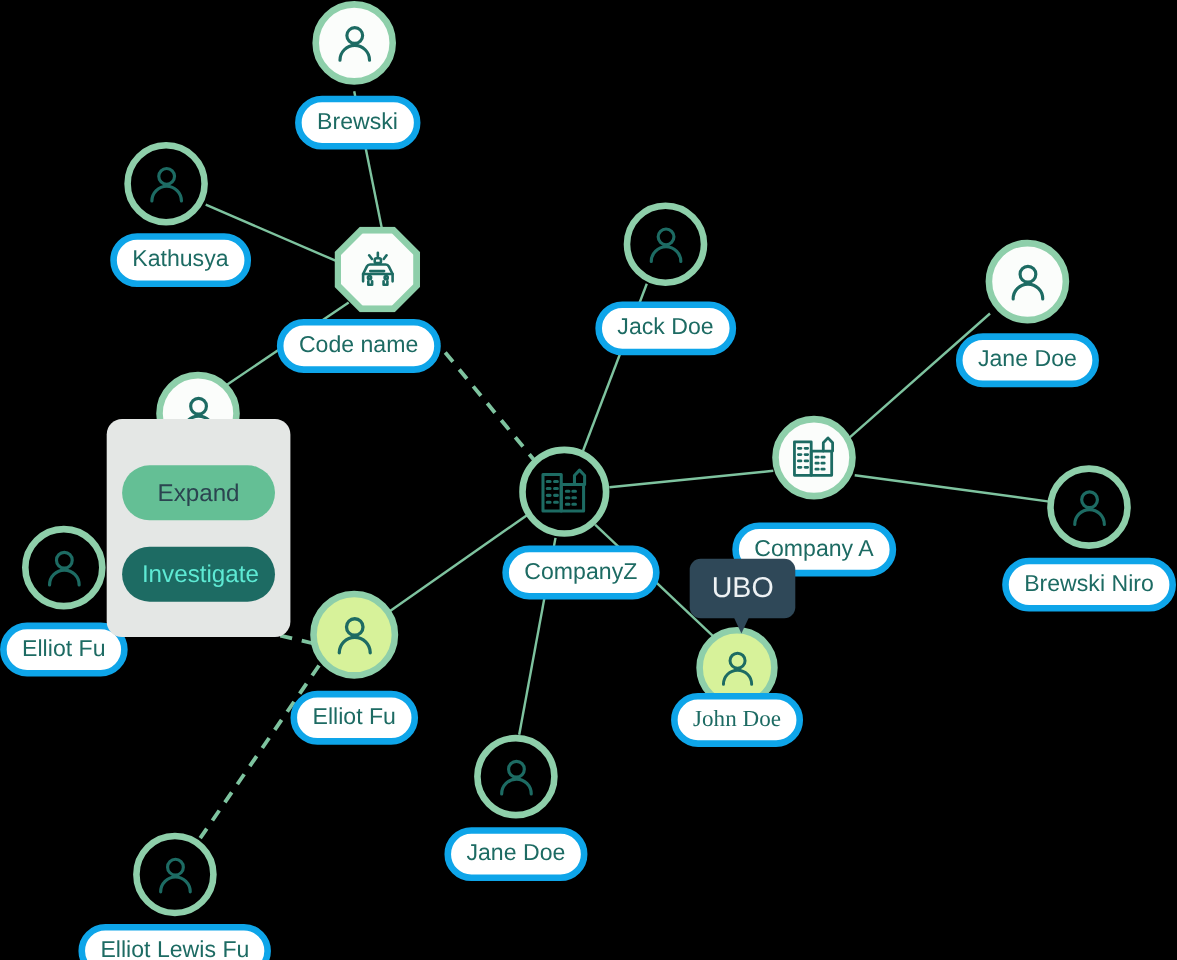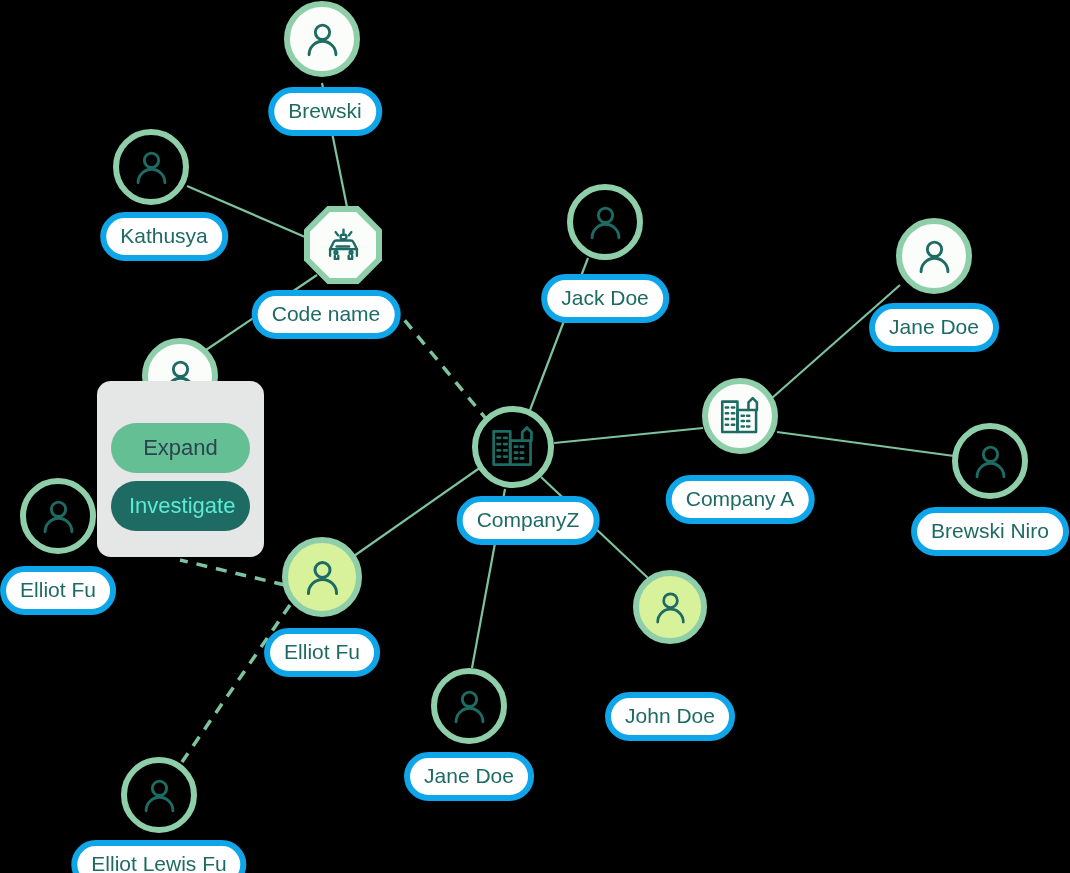--- a/index.html
+++ b/index.html
@@ -48,24 +48,24 @@
     padding: 7px 14px 9px 14px;
     white-space: nowrap;
     transform: translateX(-50%);
   }
   
   #context-menu {
     position: absolute;
     box-sizing: border-box;
     background: #e4e7e5;
     border-radius: 14px;
-    padding: 42px 14px 20px 14px;
+    padding: 42px 14px 32px 14px;
     display: flex;
     flex-direction: column;
-    gap: 8px;
+    gap: 24px;
   }
   .menu-btn {
     box-sizing: border-box;
     border: none;
     border-radius: 999px;
     font-family: "Liberation Sans", sans-serif;
     font-size: 22px;
     line-height: 1;
     padding: 14px 18px;
     text-align: center;
@@ -214,21 +214,21 @@
           <path d="M4.5 20.5a7.5 7.5 0 0 1 15 0"></path>
         </svg>
       </div>
       <div class="label" style="left: 322px; top: 628px;">Elliot Fu</div>
       <div class="node" style="left: 633px; top: 570px; width: 74px; height: 74px; border: 6px solid rgb(142, 207, 170); background: rgb(215, 242, 154);">
         <svg width="41" height="41" viewBox="0 0 24 24" fill="none" stroke="#1d6b63" stroke-width="1.6" stroke-linecap="round" stroke-linejoin="round">
           <circle cx="12" cy="8" r="4"></circle>
           <path d="M4.5 20.5a7.5 7.5 0 0 1 15 0"></path>
         </svg>
       </div>
-      <div class="label" style="left: 670px; top: 692px;">John Doe</div>
+      <div class="label" style="left: 670px; top: 630px; font-family: Liberation Serif, serif;">John Doe</div>
       <div class="node" style="left: 431px; top: 668px; width: 76px; height: 76px; border: 6px solid rgb(142, 207, 170); background: transparent;">
         <svg width="43" height="43" viewBox="0 0 24 24" fill="none" stroke="#1d6b63" stroke-width="1.6" stroke-linecap="round" stroke-linejoin="round">
           <circle cx="12" cy="8" r="4"></circle>
           <path d="M4.5 20.5a7.5 7.5 0 0 1 15 0"></path>
         </svg>
       </div>
       <div class="label" style="left: 469px; top: 752px;">Jane Doe</div>
       <div class="node" style="left: 121px; top: 757px; width: 76px; height: 76px; border: 6px solid rgb(142, 207, 170); background: transparent;">
         <svg width="43" height="43" viewBox="0 0 24 24" fill="none" stroke="#1d6b63" stroke-width="1.6" stroke-linecap="round" stroke-linejoin="round">
           <circle cx="12" cy="8" r="4"></circle>
@@ -236,14 +236,18 @@
         </svg>
       </div>
       <div class="label" style="left: 159px; top: 840px;">Elliot Lewis Fu</div>
     </div>
 
   <div id="context-menu" style="left: 97px; top: 381px; width: 167px; min-height: 176px;">
     <button class="menu-btn expand">Expand</button>
     <button class="menu-btn investigate">Investigate</button>
   </div>
 
+  <div id="ubo-tooltip" style="left: 627px; top: 508px;">
+    <span>UBO</span>
+    <span class="tail"></span>
+  </div>
 
 </div>
 
 </body></html>

